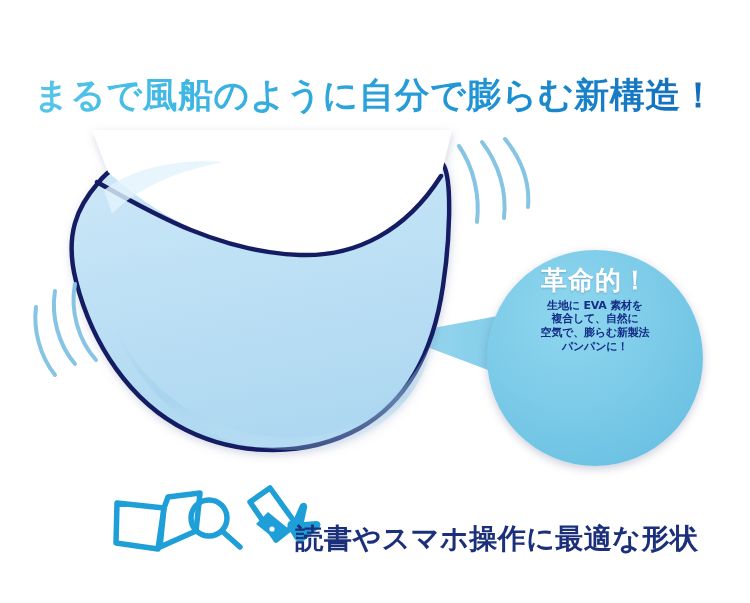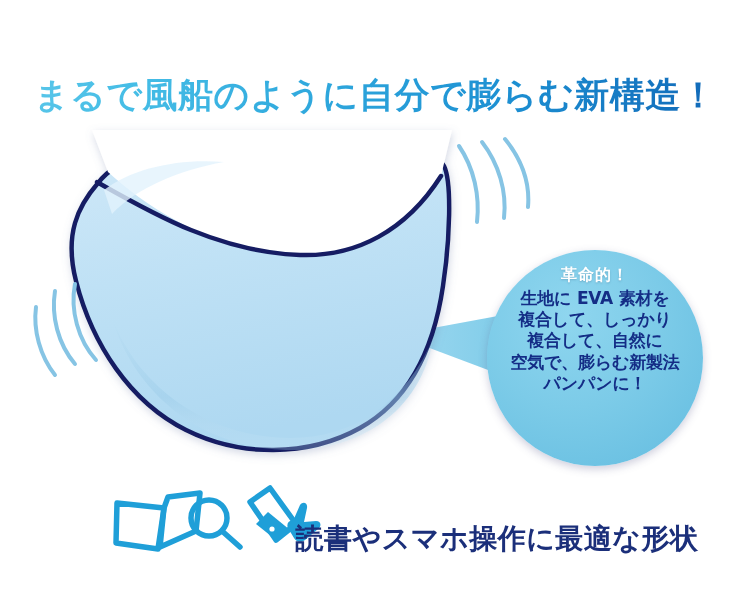--- a/index.html
+++ b/index.html
@@ -74,30 +74,30 @@
     height: 216px;
     display: flex;
     flex-direction: column;
     align-items: center;
     justify-content: flex-start;
     padding-top: 16px;
     box-sizing: border-box;
   }
   .bubble-title {
     color: #ffffff;
-    font-size: 16px;
+    font-size: 26px;
     font-weight: 700;
     line-height: 1.1;
     letter-spacing: 1px;
     text-shadow: 0 1px 2px rgba(60, 110, 140, 0.35);
     margin-bottom: 4px;
   }
   .bubble-body {
     color: #142d86;
-    font-size: 17px;
+    font-size: 11px;
     font-weight: 700;
     line-height: 1.26;
     text-align: center;
     letter-spacing: -0.2px;
     white-space: nowrap;
   }
   .bubble-body div { margin: 0; }
 
   
   .bottom-row {
@@ -212,21 +212,20 @@
                L 305 540 C 301 543, 296 542, 294 538
                L 288 528 C 286 524, 289 520, 293 521 Z" fill="#1f9fd8"></path>
     </g>
   </svg>
 
   <div class="bubble">
     <div class="bubble-inner">
       <div class="bubble-title">革命的！</div>
       <div class="bubble-body">
         <div>生地に EVA 素材を</div>
-        <div>複合して、しっかり</div>
         <div>複合して、自然に</div>
         <div>空気で、膨らむ新製法</div>
         <div>パンパンに！</div>
       </div>
     </div>
   </div>
 
   <div class="bottom-row">
     <div class="bottom-icons" style="width:210px;height:1px;"></div>
     <div class="bottom-caption">読書やスマホ操作に最適な形状</div>

